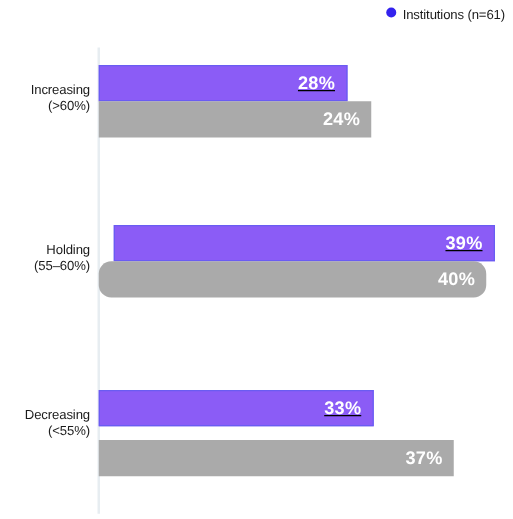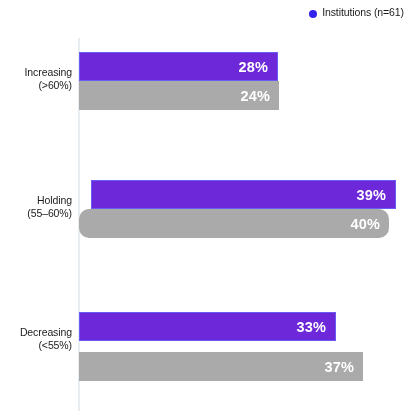--- a/index.html
+++ b/index.html
@@ -20,21 +20,21 @@
     position: absolute;
     top: 6px;
     right: 6px;
     display: flex;
     flex-direction: column;
     align-items: flex-start;
     gap: 2px;
   }
   .legend-row {
     display: flex;
-    align-items: flex-end;
+    align-items: flex-start;
     gap: 5px;
     white-space: nowrap;
   }
   .legend-dot {
     width: 8px;
     height: 8px;
     border-radius: 50%;
     flex: 0 0 auto;
   }
   .legend-label {
@@ -83,22 +83,23 @@
   }
   .bar {
     position: relative;
     height: 29px;
     display: flex;
     align-items: center;
     justify-content: flex-end;
     box-sizing: border-box;
   }
   .bar.series-a {
-    background: #6d28d9;
+    background: #8b5cf6;
     border: 1px solid #6a5cf2;
+    text-decoration: underline;
   }
   .bar.series-b {
     background: #aaaaaa;
   }
   .bar-value {
     font-size: 14.5px;
     font-weight: bold;
     color: #ffffff;
     padding-right: 9px;
     letter-spacing: 0.2px;
@@ -121,21 +122,21 @@
 
   <div class="group" style="top:18px;">
     <div class="group-label" style="top:14px;">
       <div>Increasing</div>
       <div>(&gt;60%)</div>
     </div>
     <div class="bars">
       <div class="bar series-a" style="width:199px;">
         <span class="bar-value">28%</span>
       </div>
-      <div class="bar series-b" style="width:200px;">
+      <div class="bar series-b" style="width:218px;">
         <span class="bar-value">24%</span>
       </div>
     </div>
   </div>
 
   <div class="group" style="top:146px;">
     <div class="group-label" style="top:14px;">
       <div>Holding</div>
       <div>(55–60%)</div>
     </div>
@@ -148,21 +149,21 @@
       </div>
     </div>
   </div>
 
   <div class="group" style="top:278px;">
     <div class="group-label" style="top:14px;">
       <div>Decreasing</div>
       <div>(&lt;55%)</div>
     </div>
     <div class="bars">
-      <div class="bar series-a" style="width:257px;">
+      <div class="bar series-a" style="width:220px;">
         <span class="bar-value">33%</span>
       </div>
       <div class="bar series-b" style="width:284px;margin-top:11px;">
         <span class="bar-value">37%</span>
       </div>
     </div>
   </div>
 
 </div>
 

